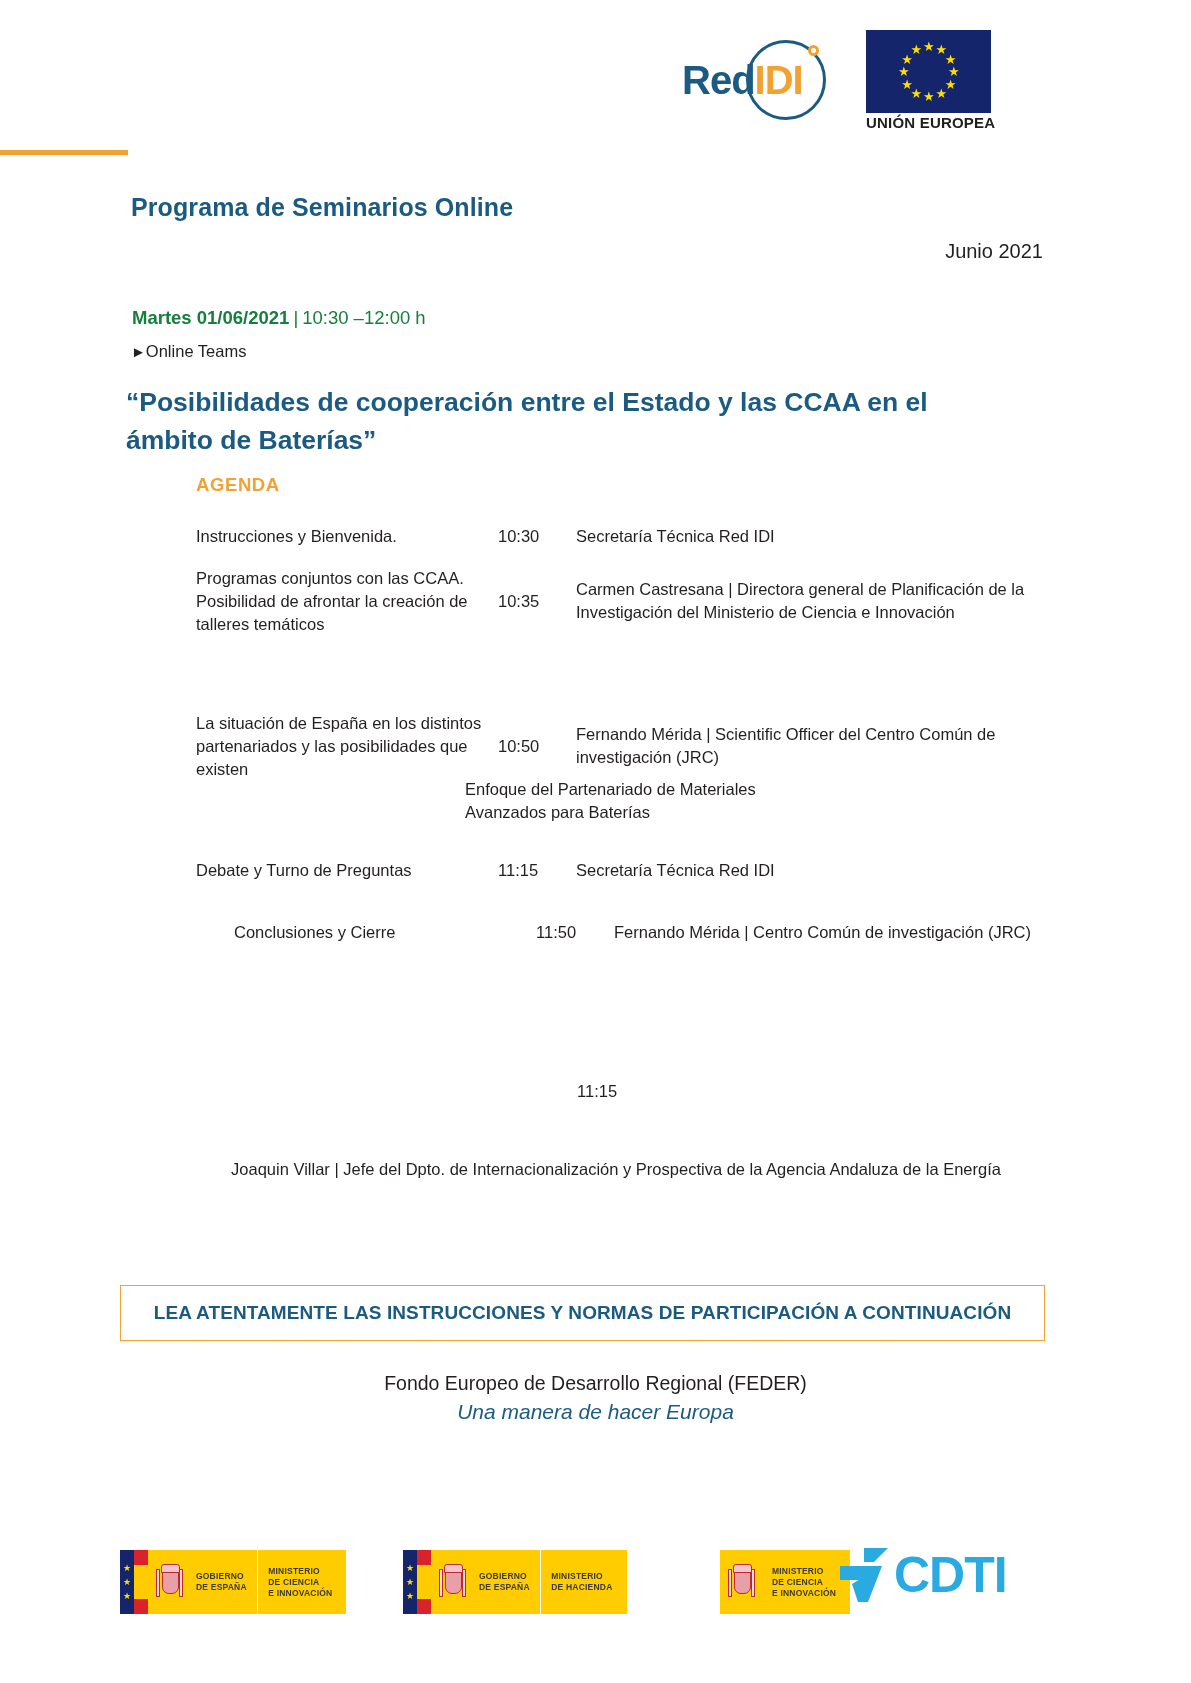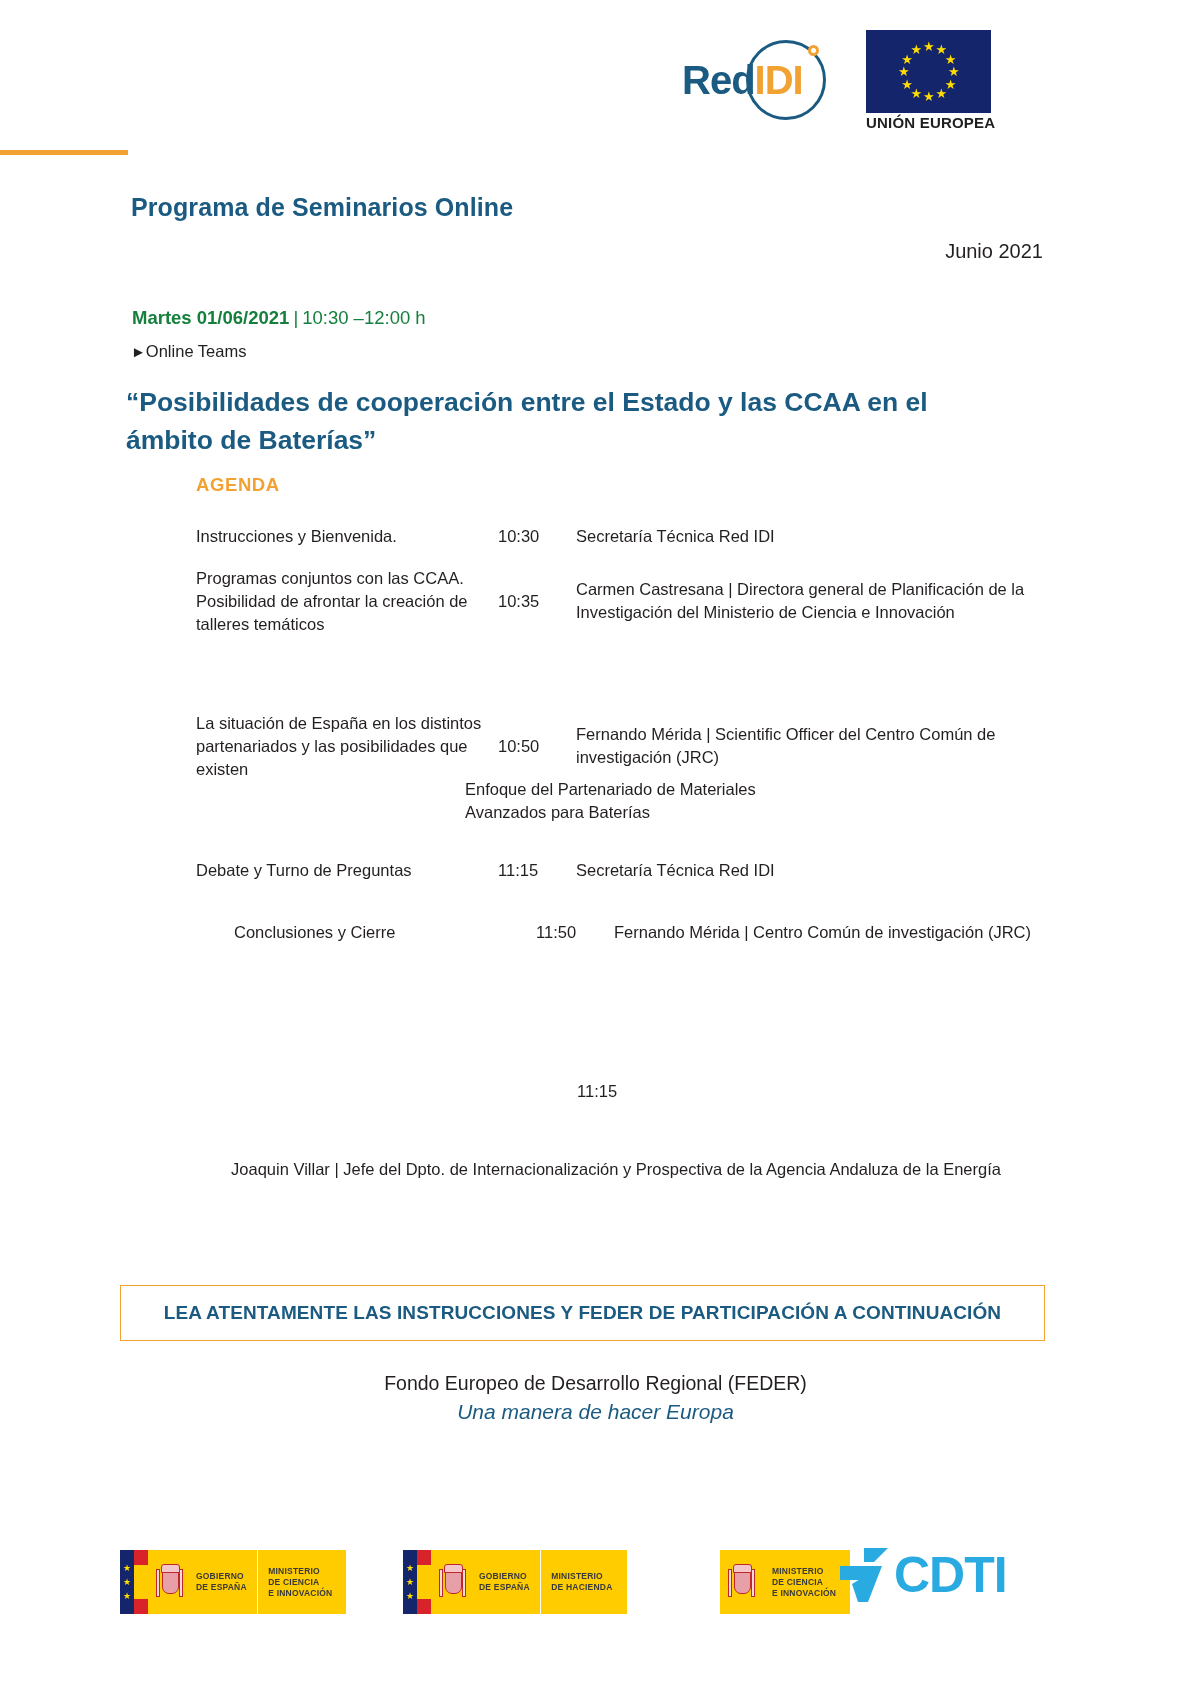--- a/index.html
+++ b/index.html
@@ -482,21 +482,21 @@
       <div class="ag-speaker">Secretaría Técnica Red IDI</div>
     </div>
     <div class="agenda-row" style="position: absolute; left: 0px; top: 396px; height: 52px; margin-left: 38px;">
       <div class="ag-topic">Conclusiones y Cierre</div>
       <div class="ag-time">11:50</div>
       <div class="ag-speaker">Fernando Mérida | Centro Común de investigación (JRC)</div>
     </div>
   </div>
 
 <div class="notice-box">
-  <div class="notice-text">LEA ATENTAMENTE LAS INSTRUCCIONES Y FEDER DE PARTICIPACIÓN A CONTINUACIÓN</div>
+  <div class="notice-text">LEA ATENTAMENTE LAS INSTRUCCIONES Y NORMAS DE PARTICIPACIÓN A CONTINUACIÓN</div>
 </div>
 
 <div class="feder-line1">Fondo Europeo de Desarrollo Regional (FEDER)</div>
 <div class="feder-line2">Una manera de hacer Europa</div>
 
 <div class="footer-logos" id="footer-logos">
     <div class="gob-logo" style="left: 120px; top: 4px;">
       <div class="gob-flagstrip">
         <div class="fs-right"></div>
         <div class="fs-red-t"></div>

